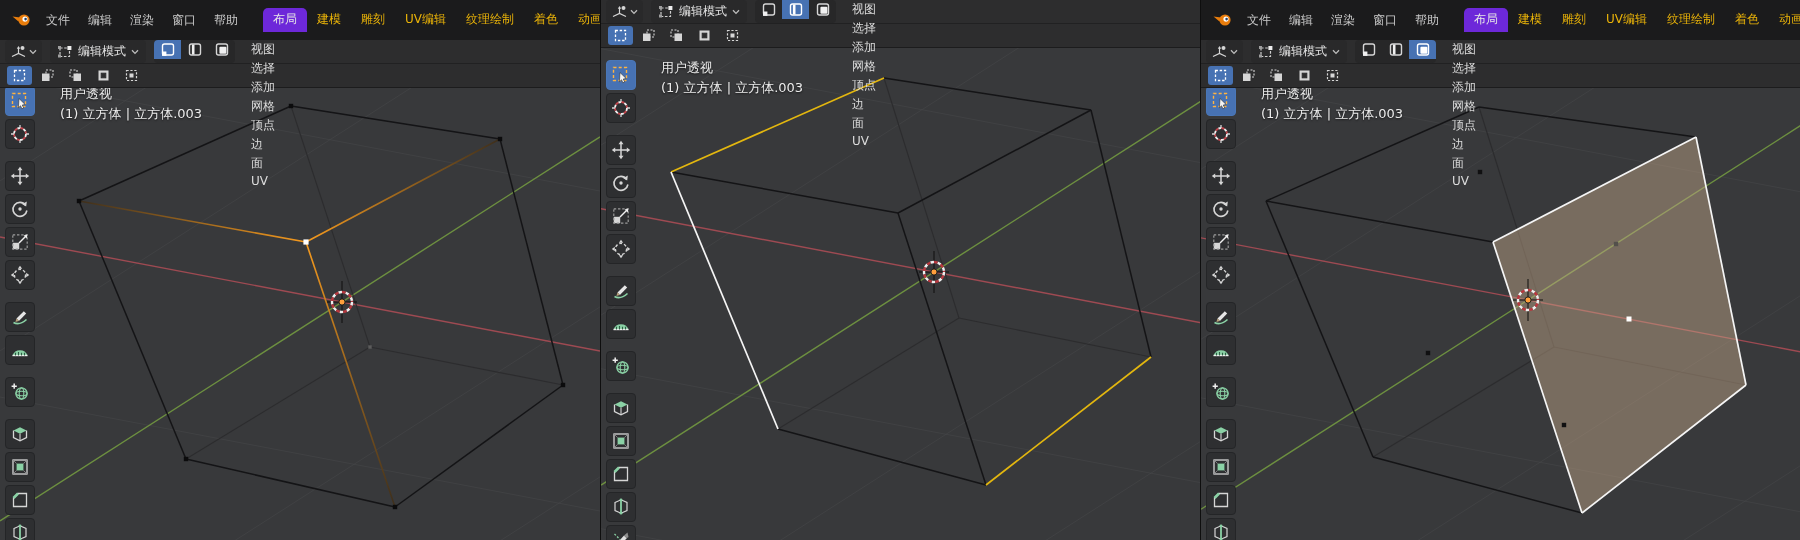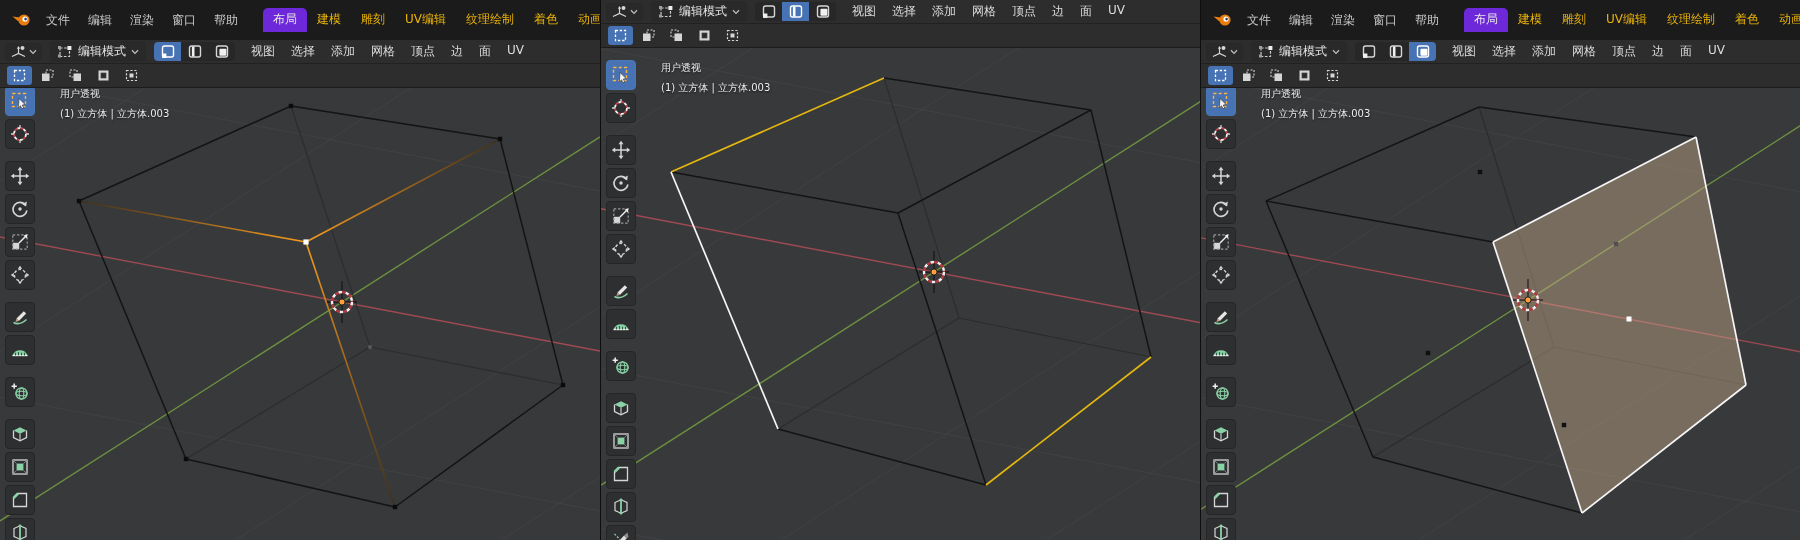--- a/index.html
+++ b/index.html
@@ -8,41 +8,41 @@
   .bwin{position:absolute;top:0;height:540px;width:600px;overflow:hidden;}
   .bwin + .bwin{border-left:1px solid #0e0e0e;}
   svg.vp{position:absolute;left:0;top:0;}
   .toprows{position:absolute;top:0;left:0;right:0;}
   .menubar{height:40px;background:#1b1b1c;display:flex;align-items:center;padding:0 6px;
            color:#c9c9c9;font-size:12px;white-space:nowrap;}
   .menu-item{padding:1px 9px;border-radius:3px;}
   .tabs{display:flex;margin-left:16px;height:24px;align-items:flex-end;}
   .tab{padding:4px 10px 5px 10px;color:#eab308;font-size:12px;border-radius:5px 5px 0 0;line-height:15px;}
   .tab.active{background:#6d28d9;color:#e6e6e6;}
-  .vheader{height:23px;background:#2d2d2e;display:flex;align-items:center;padding:0 5px;
+  .vheader{height:23px;background:#2d2d2e;display:flex;padding:0 5px;
            font-size:12px;color:#dcdcdc;border-bottom:1px solid #212122;white-space:nowrap;}
   .toolrow{height:23px;background:#2d2d2e;display:flex;align-items:center;padding:0 7px;gap:3px;
            border-bottom:1px solid #1c1c1d;}
-  .vh-menu{display:flex;margin-left:8px;}
+  .vh-menu{display:flex;margin-left:8px;flex-direction:column;}
   .vh-menu .menu-item{padding:1px 8px;}
   .editor-btn{display:flex;align-items:center;gap:2px;background:#29292a;border-radius:4px;
               padding:2px 5px;margin-right:8px;}
   .dropdown{display:flex;align-items:center;gap:5px;background:#29292a;border-radius:4px;
             padding:2px 7px;color:#e3e3e3;}
   .selgroup{display:flex;background:#272728;border-radius:4px;overflow:hidden;margin-left:8px;}
   .selbtn{width:27px;height:19px;display:flex;align-items:center;justify-content:center;}
   .selbtn.active{background:#4772b3;}
   .opt{width:25px;height:19px;border-radius:3px;display:flex;align-items:center;justify-content:center;}
   .opt.active{background:#4772b3;}
   .ltoolbar{position:absolute;left:5px;display:flex;flex-direction:column;width:34px;}
   .tool-btn{width:30px;height:30px;background:#2e2f31;border:1px solid #242527;border-radius:4px;
             margin-bottom:3px;display:flex;align-items:center;justify-content:center;flex:none;box-sizing:border-box;}
   .tool-btn.active{background:#4772b3;border-color:#4a77b8;}
   .tool-btn.group-gap{margin-top:9px;}
-  .vp-overlay{position:absolute;left:60px;color:#ececec;font-size:10px;line-height:20px;
+  .vp-overlay{position:absolute;left:60px;color:#ececec;font-size:13px;line-height:20px;
               text-shadow:0 1px 2px rgba(0,0,0,.65);pointer-events:none;white-space:nowrap;}
 </style>
 </head>
 <body>
 
 <div class="screen">
 
   <section class="bwin" id="bw0" style="left:0">
     <svg class="vp" width="600" height="540" viewBox="0 0 600 540">
         <rect x="0" y="0" width="600" height="540" fill="#38393b"></rect>

